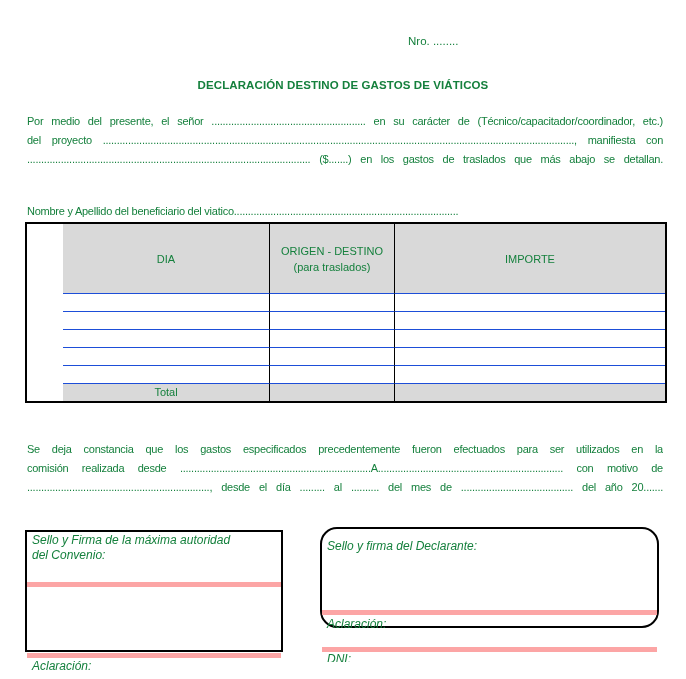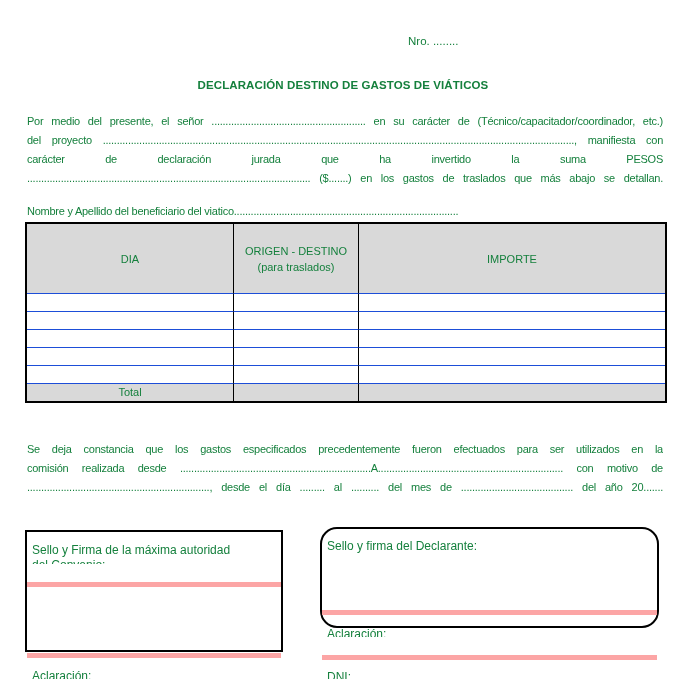--- a/index.html
+++ b/index.html
@@ -18,34 +18,34 @@
     height:19px; line-height:19px; overflow:hidden;
     text-align:justify; text-align-last:justify;
   }
   .p1 { top:112px; }
   .p2 { top:440px; }
   .benef { left:27px; top:202px; width:640px; height:19px; line-height:19px;
     font-size:11px; letter-spacing:-0.25px; overflow:hidden; white-space:nowrap; }
 
   
   .xtable { left:25px; top:222px; width:642px; border:2px solid #000; box-sizing:border-box; }
-  .trow { display:grid; grid-template-columns:206px 125px 1fr; }
+  .trow { display:grid; grid-template-columns:206px 125px 1fr;margin-left:36px; }
   .trow > div { box-sizing:border-box; }
   .trow > div + div { border-left:1px solid #000; }
   .trow + .trow > div { border-top:1px solid #1d4ed8; }
   .thead { height:69px; background:#d9d9d9; }
   .thead > div { display:flex; flex-direction:column; align-items:center; justify-content:center;
     font-size:11px; line-height:16px; text-align:center; }
   .tbody { height:18px; }
   .ttotal { height:18px; background:#d9d9d9; }
   .ttotal > div { font-size:11px; line-height:17px; text-align:center; }
 
   
   .sigbox { border:2px solid #000; box-sizing:border-box; font-size:12px; background:#fff; }
-  .sigbox .srow { box-sizing:border-box; padding:11px 5px; overflow:hidden; }
+  .sigbox .srow { box-sizing:border-box; padding:1px 5px; overflow:hidden;font-style:italic; }
   .sigbox .srow + .srow { border-top:5px solid #fca5a5;margin-top:18px; }
   .sig-left { left:25px; top:530px; width:258px; height:122px; }
   .sig-left .s-title { height:32px; line-height:15px; }
   .sig-left .s-space { height:53px; }
   .sig-left .s-aclar { height:17px; line-height:15px; }
   .sig-left .s-dni   { height:16px; line-height:14px; }
   .sig-right { left:320px; top:527px; width:339px; height:101px;border-radius:17px; }
   .sig-right .s-title { height:63px; line-height:15px; padding-top:10px; }
   .sig-right .s-aclar { height:19px; line-height:17px; }
   .sig-right .s-dni   { height:15px; line-height:13px; }
@@ -55,21 +55,20 @@
 
 <div class="page">
 
   <div class="abs nro">Nro. ........</div>
 
   <div class="abs doc-title">DECLARACIÓN DESTINO DE GASTOS DE VIÁTICOS</div>
 
   <div class="abs para p1">
     <div class="jline">Por medio del presente, el señor ....................................................... en su carácter de (Técnico/capacitador/coordinador, etc.)</div>
     <div class="jline">del proyecto ........................................................................................................................................................................, manifiesta con</div>
-    <div class="jline">carácter de declaración jurada que ha invertido la suma PESOS</div>
     <div class="jline">..................................................................................................... ($.......) en los gastos de traslados que más abajo se detallan.</div>
   </div>
 
   <div class="abs benef">Nombre y Apellido del beneficiario del viatico................................................................................</div>
 
   <div class="abs xtable">
     <div class="trow thead">
       <div>
         <span>DIA</span>
       </div>

